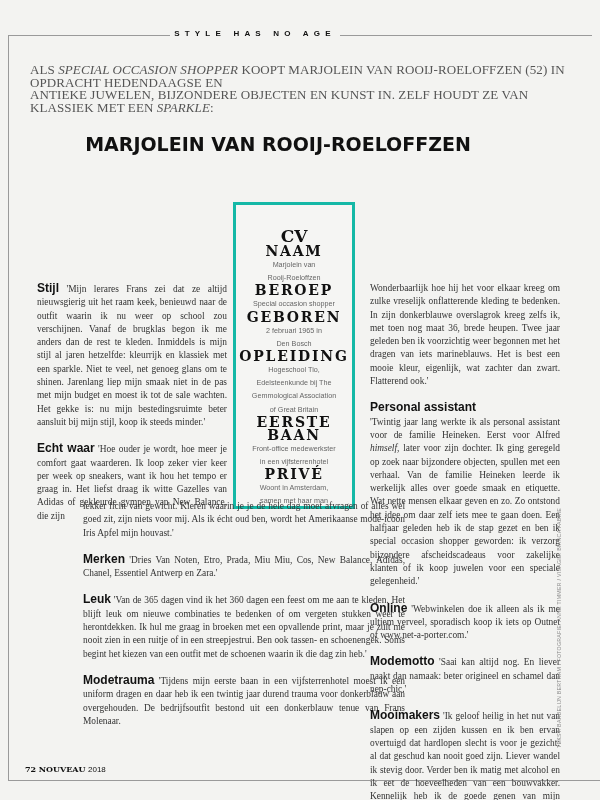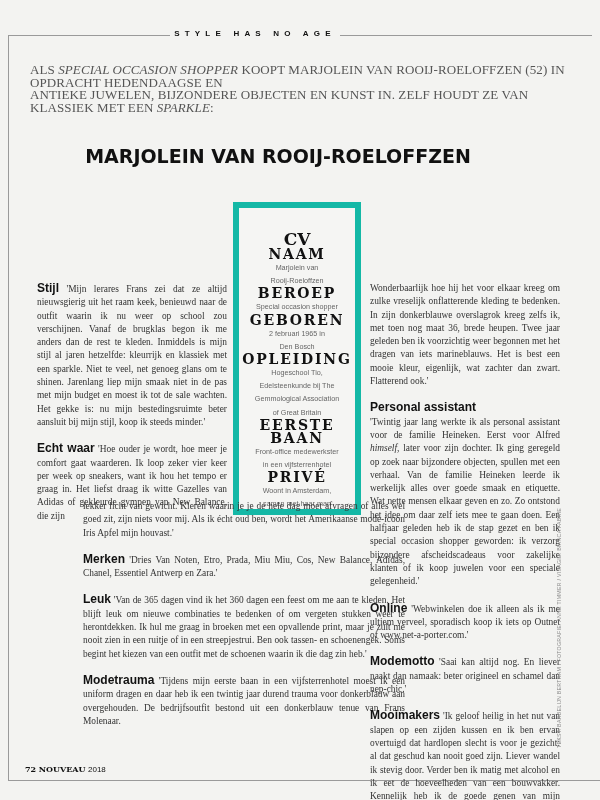--- a/index.html
+++ b/index.html
@@ -17,36 +17,36 @@
     font-family: Liberation Sans, sans-serif; font-weight: bold; font-size: 8px;
     letter-spacing: 5.2px; color: #111;
   }
   .intro {
     position: absolute; left: 30px; top: 64px; width: 540px; text-align: left;
     font-family: "Liberation Serif", serif; font-size: 13px; line-height: 12.5px;
     color: #555; text-transform: uppercase; letter-spacing: 0.1px;
   }
   .intro i { font-style: italic; }
   .title {
-    position: absolute; left: 0; top: 145px; width: 556px; text-align: center;
+    position: absolute; left: 0; top: 133px; width: 556px; text-align: center;
     font-family: "DejaVu Sans", sans-serif; font-weight: bold; font-size: 19px;
     letter-spacing: 0px; color: #111;
   }
   .col {
     position: absolute; font-family: "Liberation Serif", serif; font-size: 9.4px;
     line-height: 13.3px; color: #333; text-align: justify;
   }
   .col p { margin: 0 0 13px 0; }
   .col .h { font-family: Liberation Sans, sans-serif; font-weight: bold; font-size: 12px; color: #111; }
   .col-left { left: 37px; top: 282px; width: 190px; }
   .col-left-wide { left: 37px; top: 500px; width: 322px; margin-left: 46px; }
   .col-right { left: 370px; top: 282px; width: 190px; }
   .cv-box {
     position: absolute; left: 233px; top: 202px; width: 116px; height: 301px;
-    border: 6px solid #14b8a6; background: #f5f5f3; text-align: center;
+    border: 3px solid #14b8a6; background: #f5f5f3; text-align: center;
   }
   .cv-title { font-family: "DejaVu Serif", serif; font-weight: bold; font-size: 17px; margin-top: 22px; color: #111; line-height: 18px; }
   .cv-label { font-family: "DejaVu Serif", serif; font-weight: bold; font-size: 14px; letter-spacing: 1.8px; color: #111; line-height: 13px; }
   .cv-value { font-family: "Liberation Sans", sans-serif; font-size: 7.2px; color: #666; line-height: 13.2px; }
   .footer {
     position: absolute; left: 25px; top: 764px;
     font-size: 8px; color: #111;
   }
   .footer .mag { font-family: "DejaVu Serif", serif; font-weight: bold; }
   .footer .yr { font-family: "Liberation Sans", sans-serif; }

